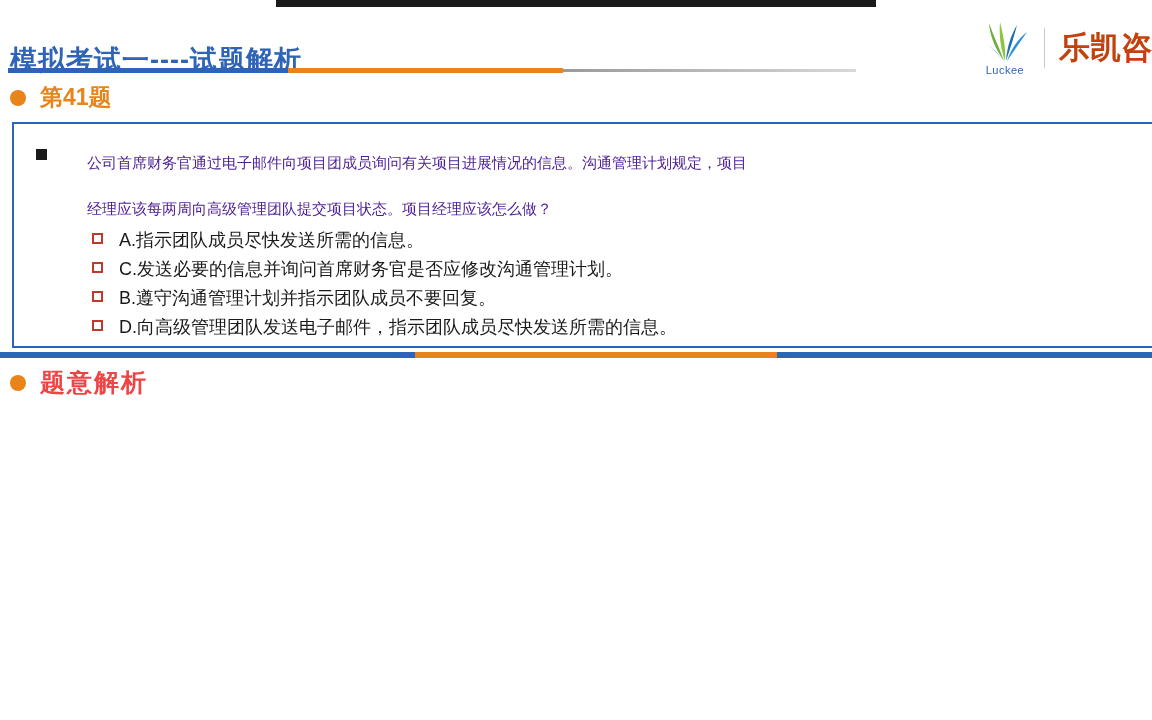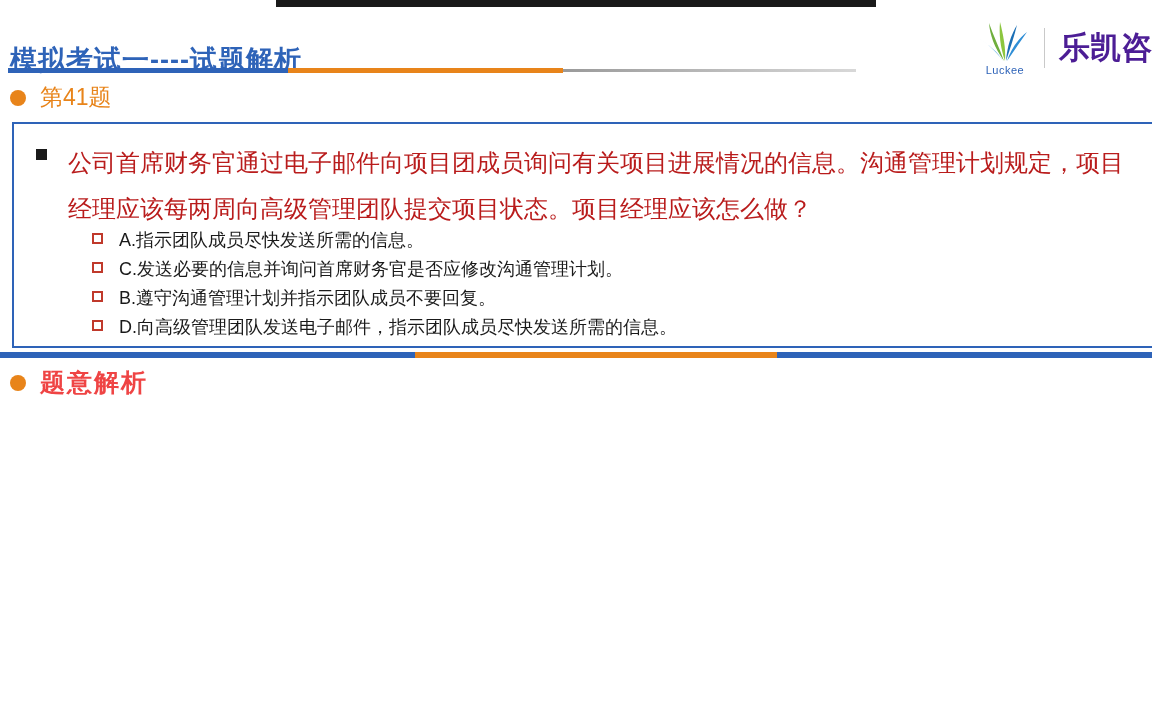--- a/index.html
+++ b/index.html
@@ -97,21 +97,21 @@
   }
   .logo-divider {
     width: 1px;
     height: 40px;
     background: #c9c9c9;
     margin: 0 14px 0 2px;
   }
   .logo-cn {
     font-size: 31px;
     font-weight: bold;
-    color: #4c1d95;
+    color: #c2410c;
     white-space: nowrap;
     font-family: "DejaVu Sans", sans-serif;
   }
 
   
   .q-heading {
     position: absolute;
     left: 10px;
     top: 82px;
     display: flex;
@@ -120,21 +120,21 @@
   .bullet-dot {
     width: 16px;
     height: 16px;
     border-radius: 50%;
     background: #e8841a;
     margin-right: 14px;
     flex: none;
   }
   .q-heading-text {
     font-size: 23px;
-    font-weight: normal;
+    font-weight: bold;
     color: #e8841a;
     white-space: nowrap;
   }
 
   
   .q-box {
     position: absolute;
     left: 12px;
     top: 122px;
     width: 1150px;
@@ -152,23 +152,23 @@
   }
   .stem-marker {
     position: absolute;
     left: 0;
     top: 9px;
     width: 11px;
     height: 11px;
     background: #1a1a1a;
   }
   .stem-text {
-    margin-left: 32px;
-    font-size: 24px;
-    color: #b91c1c;
+    margin-left: 51px;
+    font-size: 15px;
+    color: #4c1d95;
     line-height: 46px;
     white-space: nowrap;
   }
   .stem-text .line2 {
     display: block;
   }
 
   .options {
     position: absolute;
     left: 78px;

